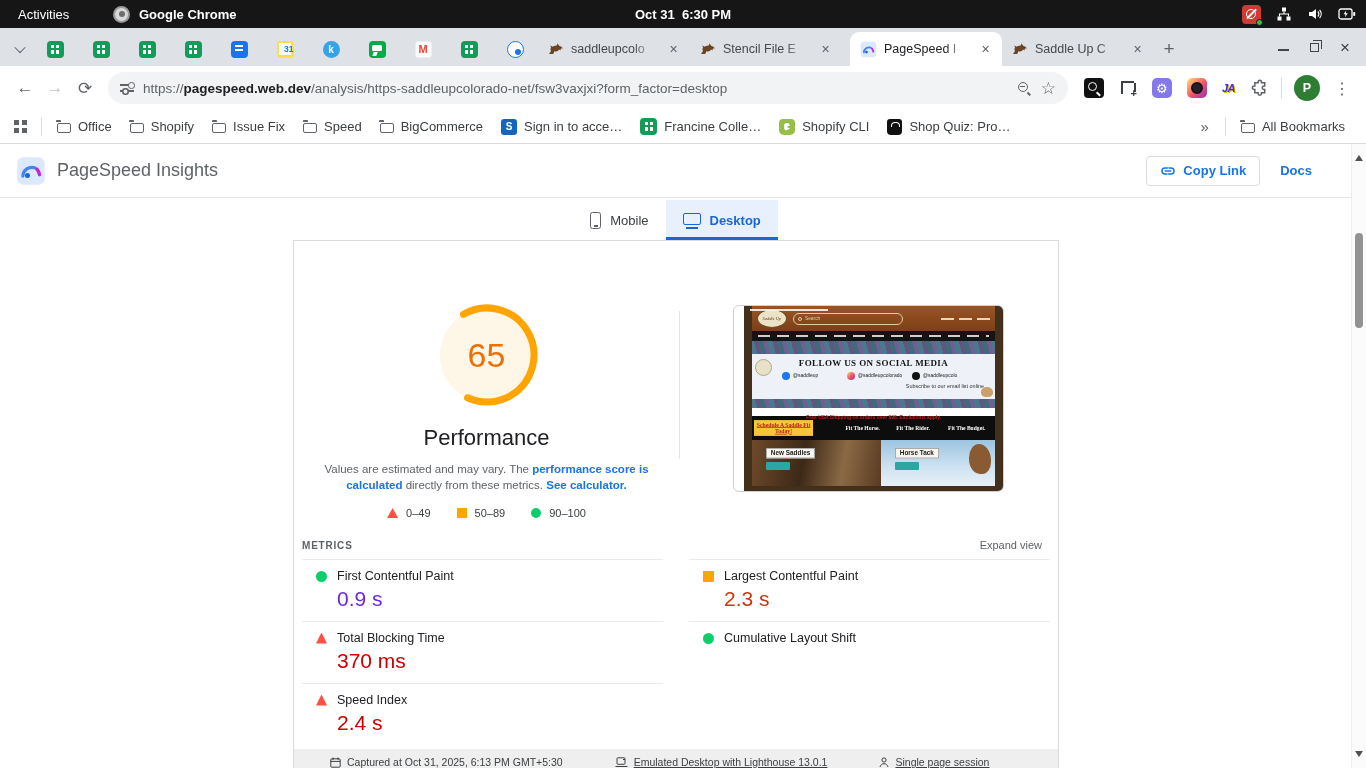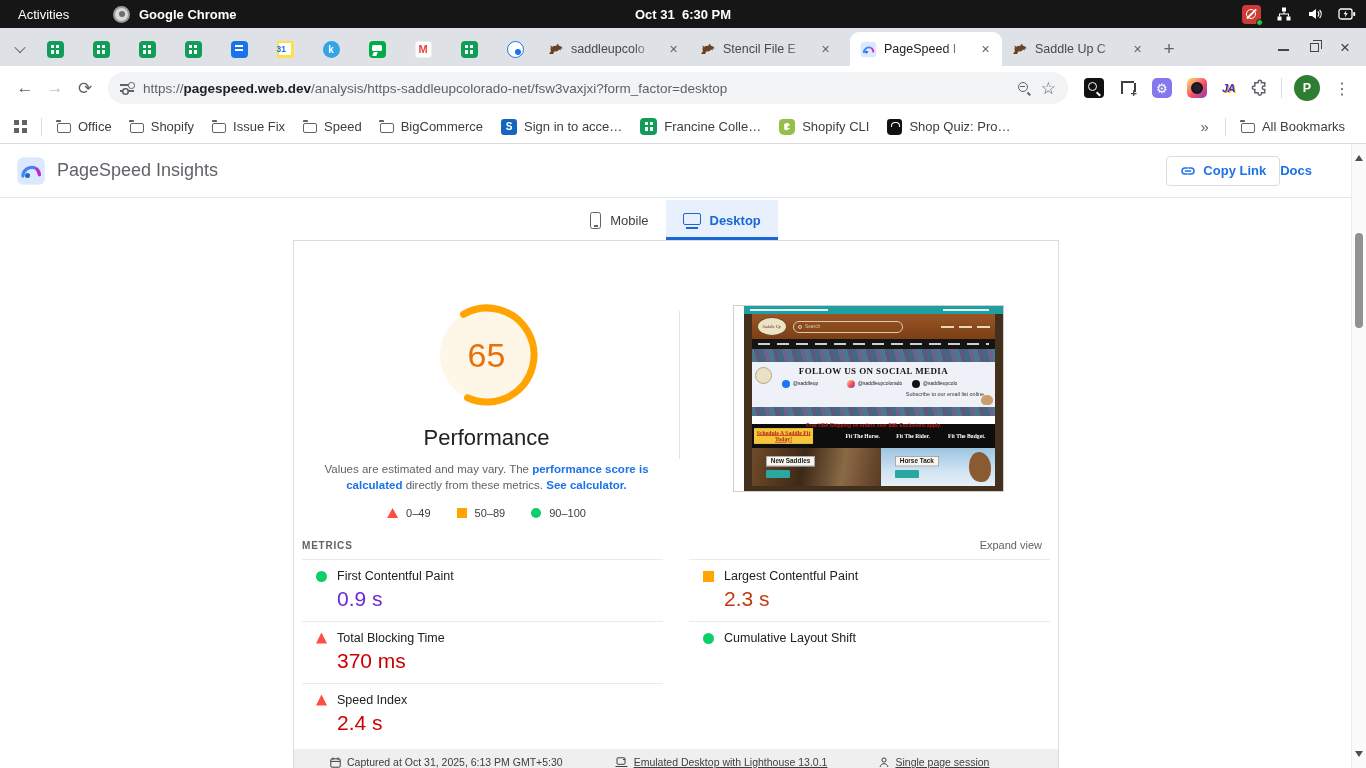--- a/index.html
+++ b/index.html
@@ -44,21 +44,21 @@
   .wc-close{font-size:17px;color:#3c4043;line-height:1;}
 
   
   .ic-sheets{width:17px;height:17px;border-radius:4px;background:#0f9d58;position:relative;}
   .ic-sheets::after{content:"";position:absolute;inset:4px 4.5px;
     background:linear-gradient(to right,transparent 42%,#0f9d58 42% 58%,transparent 58%),
                linear-gradient(to bottom,transparent 36%,#0f9d58 36% 52%,transparent 52%),#fff;}
   .ic-docs{width:17px;height:17px;border-radius:4px;background:#1a73e8;position:relative;}
   .ic-docs::after{content:"";position:absolute;inset:4.5px 4.5px;
     background:repeating-linear-gradient(#fff 0 1.6px,transparent 1.6px 4.2px);}
-  .ic-cal{width:17px;height:17px;border-radius:3px;background:#fde047;position:relative;display:flex;align-items:center;justify-content:flex-start;}
+  .ic-cal{width:17px;height:17px;border-radius:3px;background:#fde047;position:relative;display:flex;align-items:center;justify-content:flex-end;}
   .ic-cal .day{position:relative;z-index:1;font-size:8.5px;font-weight:700;color:#1a73e8;}
   .ic-cal::before{content:"";position:absolute;inset:2.5px;background:#fff;}
   .ic-round{width:17px;height:17px;border-radius:50%;display:flex;align-items:center;justify-content:center;
     font-size:10px;font-weight:700;color:#fff;}
   .ic-kibana{background:#35a3e8;}
   .ic-chat{width:17px;height:17px;border-radius:4px;background:#00ac47;position:relative;}
   .ic-chat::after{content:"";position:absolute;left:3.5px;top:4px;width:10px;height:6.5px;background:#fff;border-radius:1.5px;}
   .ic-chat::before{content:"";position:absolute;left:4px;bottom:2px;width:4px;height:4px;background:#fff;transform:skewX(-20deg);}
   .ic-gmail{width:17px;height:17px;border-radius:3px;background:#fff;display:flex;align-items:center;justify-content:center;
     font-weight:800;font-size:11px;color:#ea4335;border:1px solid #eee;}
@@ -125,21 +125,21 @@
   .ic-blackbag{width:15px;height:16px;border-radius:3px 3px 4px 4px;background:#111;position:relative;flex:none;}
   .ic-blackbag::after{content:"";position:absolute;left:4px;top:3px;width:7px;height:4px;border:1.4px solid #fff;border-bottom:none;border-radius:4px 4px 0 0;}
   .bm-overflow{font-size:15px;color:#5f6368;padding:0 10px;}
   .bm-right{margin-left:auto;display:flex;align-items:center;}
 
   
   .page{flex:1;position:relative;background:#fff;overflow:hidden;}
   .psi-header{height:54px;border-bottom:1px solid #e4e6e8;display:flex;align-items:center;padding:0 16px;}
   .psi-logo{width:30px;height:30px;flex:none;}
   .psi-title{font-size:18px;color:#5f6368;margin-left:11px;}
-  .header-actions{margin-left:auto;display:flex;align-items:center;margin-right:38px;}
+  .header-actions{margin-left:auto;display:flex;align-items:center;gap:20px;margin-right:38px;}
   .copy-link-btn{display:flex;align-items:center;gap:7px;height:30px;padding:0 13px;border:1px solid #dadce0;
     border-radius:4px;color:#1a73e8;font-size:13px;font-weight:600;background:#fff;}
   .docs-link{color:#1a73e8;font-size:13px;font-weight:600;}
 
   .device-tabs{display:flex;justify-content:center;padding-right:15px;margin-top:2px;}
   .device-tab{display:flex;align-items:center;gap:9px;padding:0 17px;height:40px;font-size:13px;color:#3c4043;}
   .device-tab.active{background:#e8f0fe;color:#1967d2;font-weight:600;border-bottom:3px solid #1967d2;padding-top:3px;}
   .phone-icon{width:11px;height:17px;border:1.6px solid #5f6368;border-radius:2.5px;position:relative;}
   .phone-icon::after{content:"";position:absolute;bottom:1px;left:50%;transform:translateX(-50%);width:4px;height:1.4px;background:#5f6368;}
   .desktop-icon{width:18px;height:12px;border:1.7px solid #1967d2;border-radius:2px;position:relative;margin-top:-3px;}
@@ -179,22 +179,22 @@
   .cf-item.link span{text-decoration:underline;}
   .cf-icon{flex:none;display:block;}
 
   
   .scrollbar{position:absolute;top:0;right:0;width:15px;height:100%;background:#fbfbfb;border-left:1px solid #ececec;}
   .scroll-up{width:0;height:0;border:4px solid transparent;border-bottom:6px solid #505050;margin:7px auto 0;}
   .scroll-down{position:absolute;bottom:7px;left:3px;width:0;height:0;border:4px solid transparent;border-top:6px solid #505050;}
   .scroll-thumb{position:absolute;top:89px;left:3px;width:8px;height:95px;background:#929292;border-radius:4px;}
 
   
-  .thumb{width:271px;height:187px;border:1px solid #cfcfcf;border-radius:0;overflow:hidden;
-    display:flex;flex-direction:column;background:#fff;padding-left:10px;}
+  .thumb{width:271px;height:187px;border:1px solid #cfcfcf;border-radius:6px;overflow:hidden;
+    display:flex;flex-direction:row;background:#fff;padding-left:10px;}
   .t-teal{height:8px;background:#1f9fa2;position:relative;flex:none;}
   .t-teal i{position:absolute;top:3px;height:2px;background:rgba(255,255,255,.85);}
   .t-teal .b1{left:6px;width:78px;} .t-teal .b2{right:14px;width:46px;}
   .t-wood{flex:1;background:#42301c;padding:0 8px 5px;display:flex;flex-direction:column;min-height:0;}
   .t-header{height:25px;background:linear-gradient(#9a5526,#7c3f16);display:flex;align-items:center;
     padding:0 5px;gap:6px;flex:none;}
   .t-logo{width:30px;height:19px;background:#ece2c6;border:1px solid #6d4a20;border-radius:50%;
     display:flex;align-items:center;justify-content:center;flex:none;}
   .t-logo span{font-family:"Liberation Serif",serif;font-style:italic;font-size:8px;transform:scale(.55);
     color:#5a3a1a;white-space:nowrap;}

